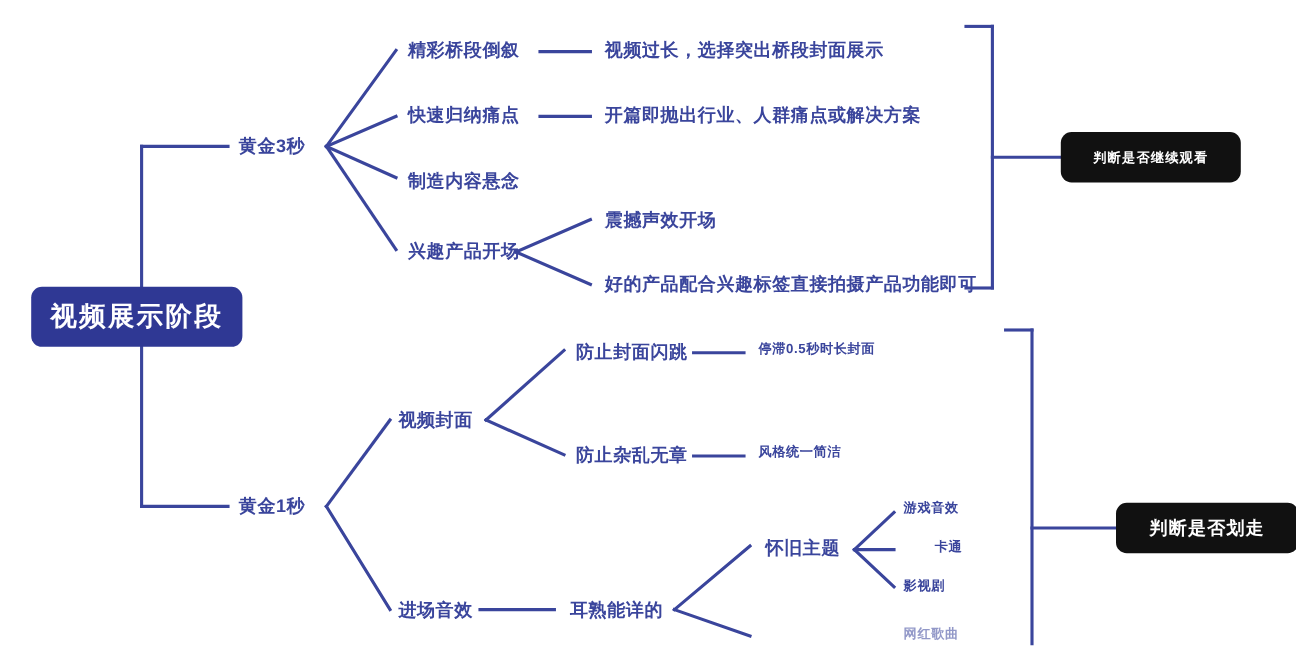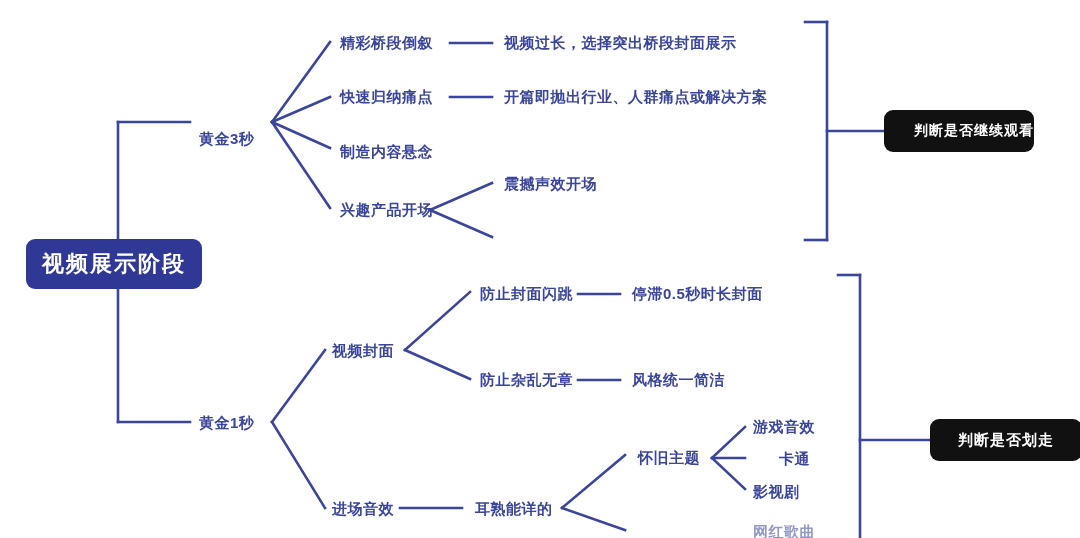--- a/index.html
+++ b/index.html
@@ -51,21 +51,21 @@
     font-weight: bold;
     border-radius: 9px;
     display: flex;
     align-items: center;
     justify-content: center;
     letter-spacing: 1px;
   }
   .lvl1 { font-size: 15px; }
   .lvl2 { font-size: 15px; }
   .lvl3 { font-size: 15px; }
-  .lvl4 { font-size: 15px; }
+  .lvl4 { font-size: 11px; }
   .faded { opacity: 0.55; }
 </style>
 </head>
 <body>
 
 <div id="canvas">
 
   <svg id="wires" viewBox="0 0 1080 538">
     <g stroke="#3a459c" stroke-width="2.6" fill="none" stroke-linecap="square">
 
@@ -112,35 +112,36 @@
       <path d="M 860 275 L 860 545"></path>
       <path d="M 860 440 L 930 440"></path>
 
     </g>
   </svg>
 
   <div class="root-box" style="left:26px; top:239px; width:176px; height:50px; font-size:22px;">
     <span>视频展示阶段</span>
   </div>
 
-  <div class="node lvl1" style="left:199px; top:115px;margin-top:16px;">黄金3秒</div>
+  <div class="node lvl1" style="left:199px; top:115px;">黄金3秒</div>
 
   <div class="node lvl2" style="left:340px; top:35px;">精彩桥段倒叙</div>
   <div class="node lvl3" style="left:504px; top:35px;text-align:right;">视频过长，选择突出桥段封面展示</div>
 
   <div class="node lvl2" style="left:340px; top:89px;">快速归纳痛点</div>
   <div class="node lvl3" style="left:504px; top:89px;">开篇即抛出行业、人群痛点或解决方案</div>
 
   <div class="node lvl2" style="left:340px; top:144px;">制造内容悬念</div>
 
   <div class="node lvl2" style="left:340px; top:202px;">兴趣产品开场</div>
 
   <div class="node lvl3" style="left:504px; top:176px;">震撼声效开场</div>
+  <div class="node lvl3" style="left:504px; top:230px;">好的产品配合兴趣标签直接拍摄产品功能即可</div>
 
-  <div class="dark-box" style="left:884px; top:110px; width:150px; height:42px; font-size:14px;justify-content:flex-end;">
+  <div class="dark-box" style="left:884px; top:110px; width:150px; height:42px; font-size:11px;">
     <span>判断是否继续观看</span>
   </div>
 
   <div class="node lvl1" style="left:199px; top:415px;">黄金1秒</div>
 
   <div class="node lvl2" style="left:332px; top:343px;">视频封面</div>
 
   <div class="node lvl3" style="left:480px; top:286px;">防止封面闪跳</div>
   <div class="node lvl4" style="left:632px; top:286px;">停滞0.5秒时长封面</div>
 

